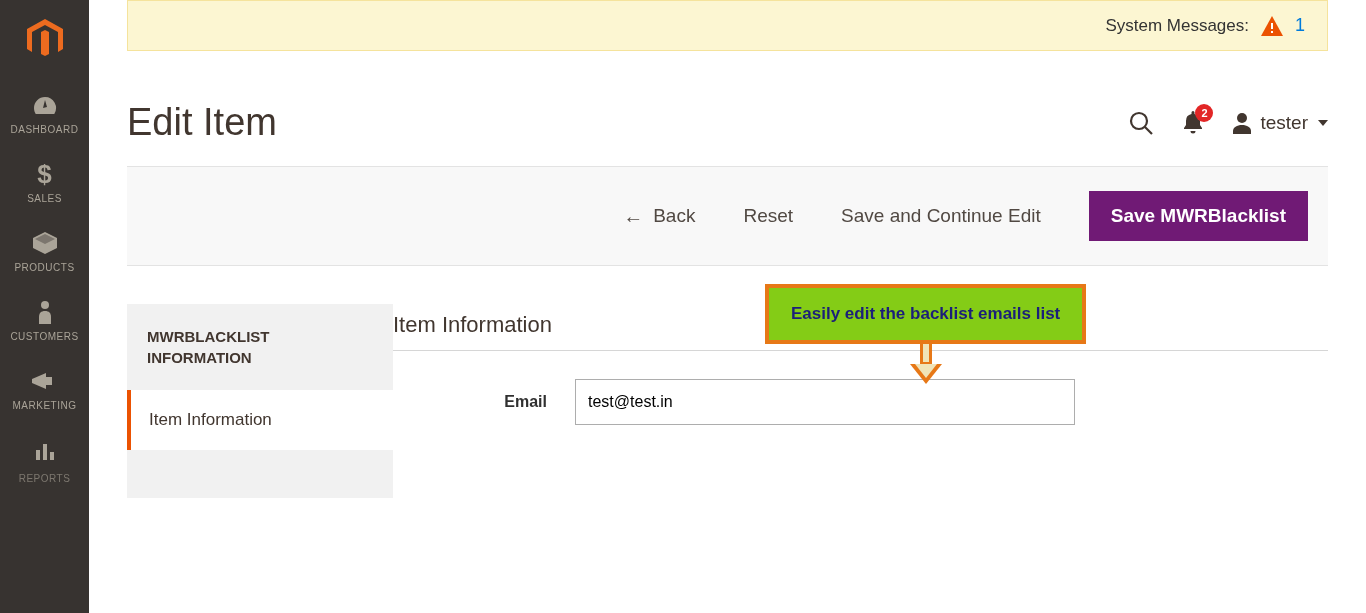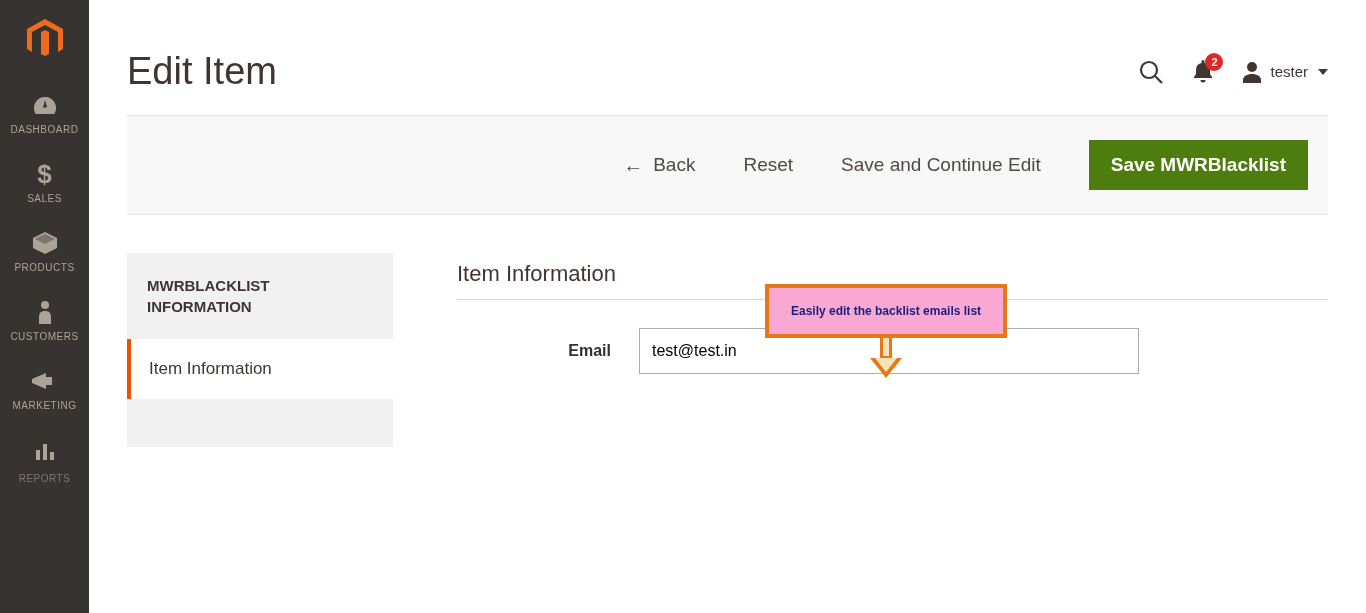--- a/index.html
+++ b/index.html
@@ -24,48 +24,48 @@
     .sysmsg svg { flex-shrink: 0; }
     .sysmsg-count { color: #007bdb; font-size: 18px; cursor: pointer; }
 
     
     .header-row { padding: 34px 38px 22px 38px; display: flex; align-items: center; justify-content: space-between; margin-top: 16px; }
     .page-title { font-size: 38px; font-weight: 300; color: #41362f; }
     .header-tools { display: flex; align-items: center; gap: 28px; }
     .tool { display: flex; align-items: center; cursor: pointer; color: #41362f; position: relative; }
     .tool svg { display: block; }
     .badge { position: absolute; top: -7px; right: -9px; background: #e22626; color: #fff; border-radius: 9px; font-size: 11px; font-weight: 700; min-width: 18px; height: 18px; display: flex; align-items: center; justify-content: center; padding: 0 4px; }
-    .user-menu { display: flex; align-items: center; gap: 8px; font-size: 15px; color: #41362f; cursor: pointer; }
+    .user-menu { display: flex; align-items: center; gap: 8px; font-size: 19px; color: #41362f; cursor: pointer; }
     .caret { width: 0; height: 0; border-left: 5px solid transparent; border-right: 5px solid transparent; border-top: 6px solid #41362f; margin-left: 2px; }
 
     
     .action-bar { margin: 0 38px; background: #f8f8f8; border-top: 1px solid #e3e3e3; border-bottom: 1px solid #e3e3e3; display: flex; justify-content: flex-end; align-items: center; padding: 24px 20px; gap: 48px; }
     .action-link { font-size: 19px; color: #514943; background: none; border: none; cursor: pointer; display: flex; align-items: center; gap: 10px; }
-    .action-primary { background: #4d7c0f; color: #fff; font-size: 19px; font-weight: 600; border: none; padding: 14px 22px; cursor: pointer; }
+    .action-primary { background: #701a75; color: #fff; font-size: 19px; font-weight: 600; border: none; padding: 14px 22px; cursor: pointer; }
     .back-arrow { font-size: 20px; }
 
     
-    .content-row { display: flex; padding: 38px 38px 0; gap: 64px; position: relative; }
+    .content-row { display: flex; padding: 38px 38px 0; position: relative; }
 
     
     .side-tabs { width: 266px; background: #f1f1f1; }
     .side-tabs-head { font-size: 15px; font-weight: 600; color: #41362f; padding: 22px 20px; line-height: 1.4; }
     .side-tab-item { background: #fff; border-left: 4px solid #eb5202; padding: 20px 18px; font-size: 17px; color: #41362f; cursor: pointer; }
     .side-tab-spacer { background: #f1f1f1; height: 48px; }
 
     
     .form-area { flex: 1; position: relative; }
     .form-legend { font-size: 22px; color: #41362f; border-bottom: 1px solid #d6d6d6; padding: 8px 0 12px; margin-bottom: 28px; font-weight: 400; }
     .form-row { display: flex; align-items: center; gap: 28px; }
     .form-label { width: 154px; text-align: right; font-size: 16px; color: #303030; font-weight: 600; }
     .form-input { flex: 1; max-width: 500px; height: 46px; border: 1px solid #adadad; padding: 0 12px; font-size: 16px; }
 
     
     .callout { position: absolute; left: 676px; top: 284px; z-index: 50; }
-    .callout-box { background: #f9a8d4; border: 4px solid #e77817; padding: 16px 22px; font-size: 12px; font-weight: 700; color: #1b1f7a; text-align: center; }
+    .callout-box { background: #84cc16; border: 4px solid #e77817; padding: 16px 22px; font-size: 17px; font-weight: 700; color: #1b1f7a; text-align: center; }
     .callout-arrow { display: flex; justify-content: center; margin-top: -2px; }
   </style>
 </head>
 <body>
 
 <div class="layout">
 
   <nav class="sidebar">
     <div class="logo-wrap">
       <svg width="36" height="40" viewBox="0 0 36 40">
@@ -125,20 +125,29 @@
             <rect x="9" y="4" width="4" height="16" fill="#aaa498"></rect>
             <rect x="16" y="12" width="4" height="8" fill="#aaa498"></rect>
           </svg>
         </span>
       <span class="label" style="opacity:.6">REPORTS</span>
     </div>
   </nav>
 
   <div class="main">
 
+    <div class="sysmsg">
+      <span class="sysmsg-text">System Messages:</span>
+      <svg width="22" height="20" viewBox="0 0 22 20">
+          <polygon points="11,0 22,20 0,20" fill="#eb5202"></polygon>
+          <rect x="10" y="7" width="2" height="6" fill="#fff"></rect>
+          <rect x="10" y="15" width="2" height="2" fill="#fff"></rect>
+        </svg>
+      <span class="sysmsg-count">1</span>
+    </div>
 
     <div class="header-row">
       <h1 class="page-title">Edit Item</h1>
       <div class="header-tools">
         <div class="tool">
           <svg width="26" height="26" viewBox="0 0 26 26">
               <circle cx="11" cy="11" r="8" fill="none" stroke="#41362f" stroke-width="2.2"></circle>
               <line x1="17" y1="17" x2="24" y2="24" stroke="#41362f" stroke-width="2.2"></line>
             </svg>
         </div>

